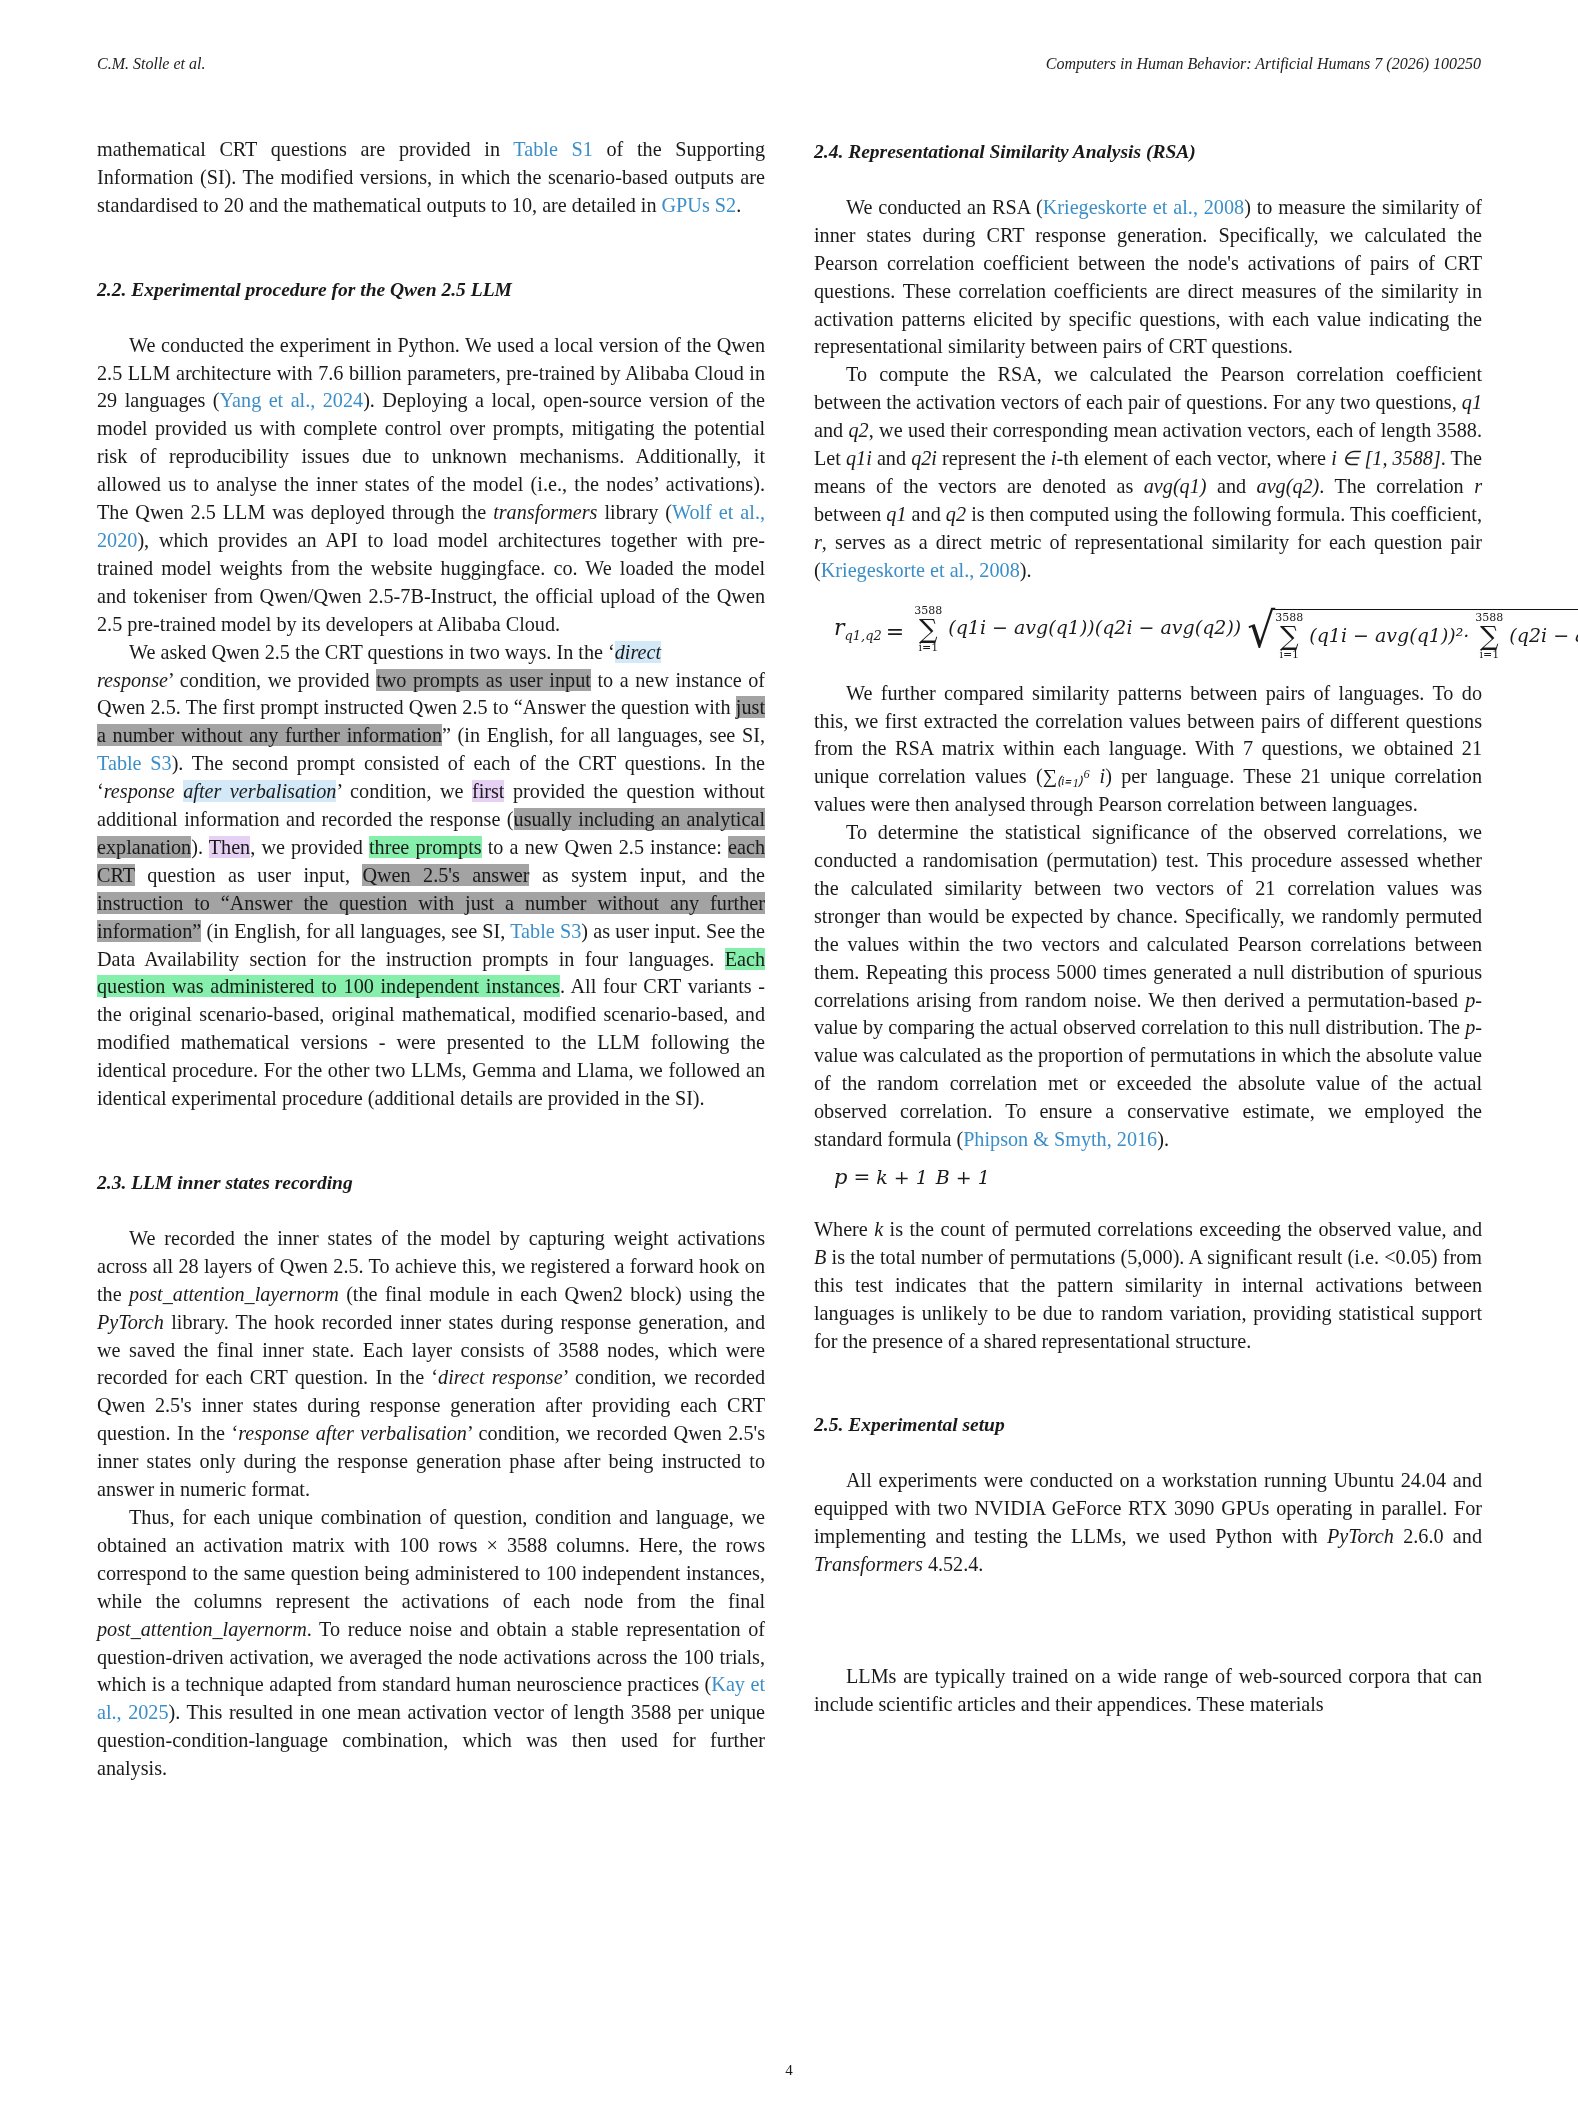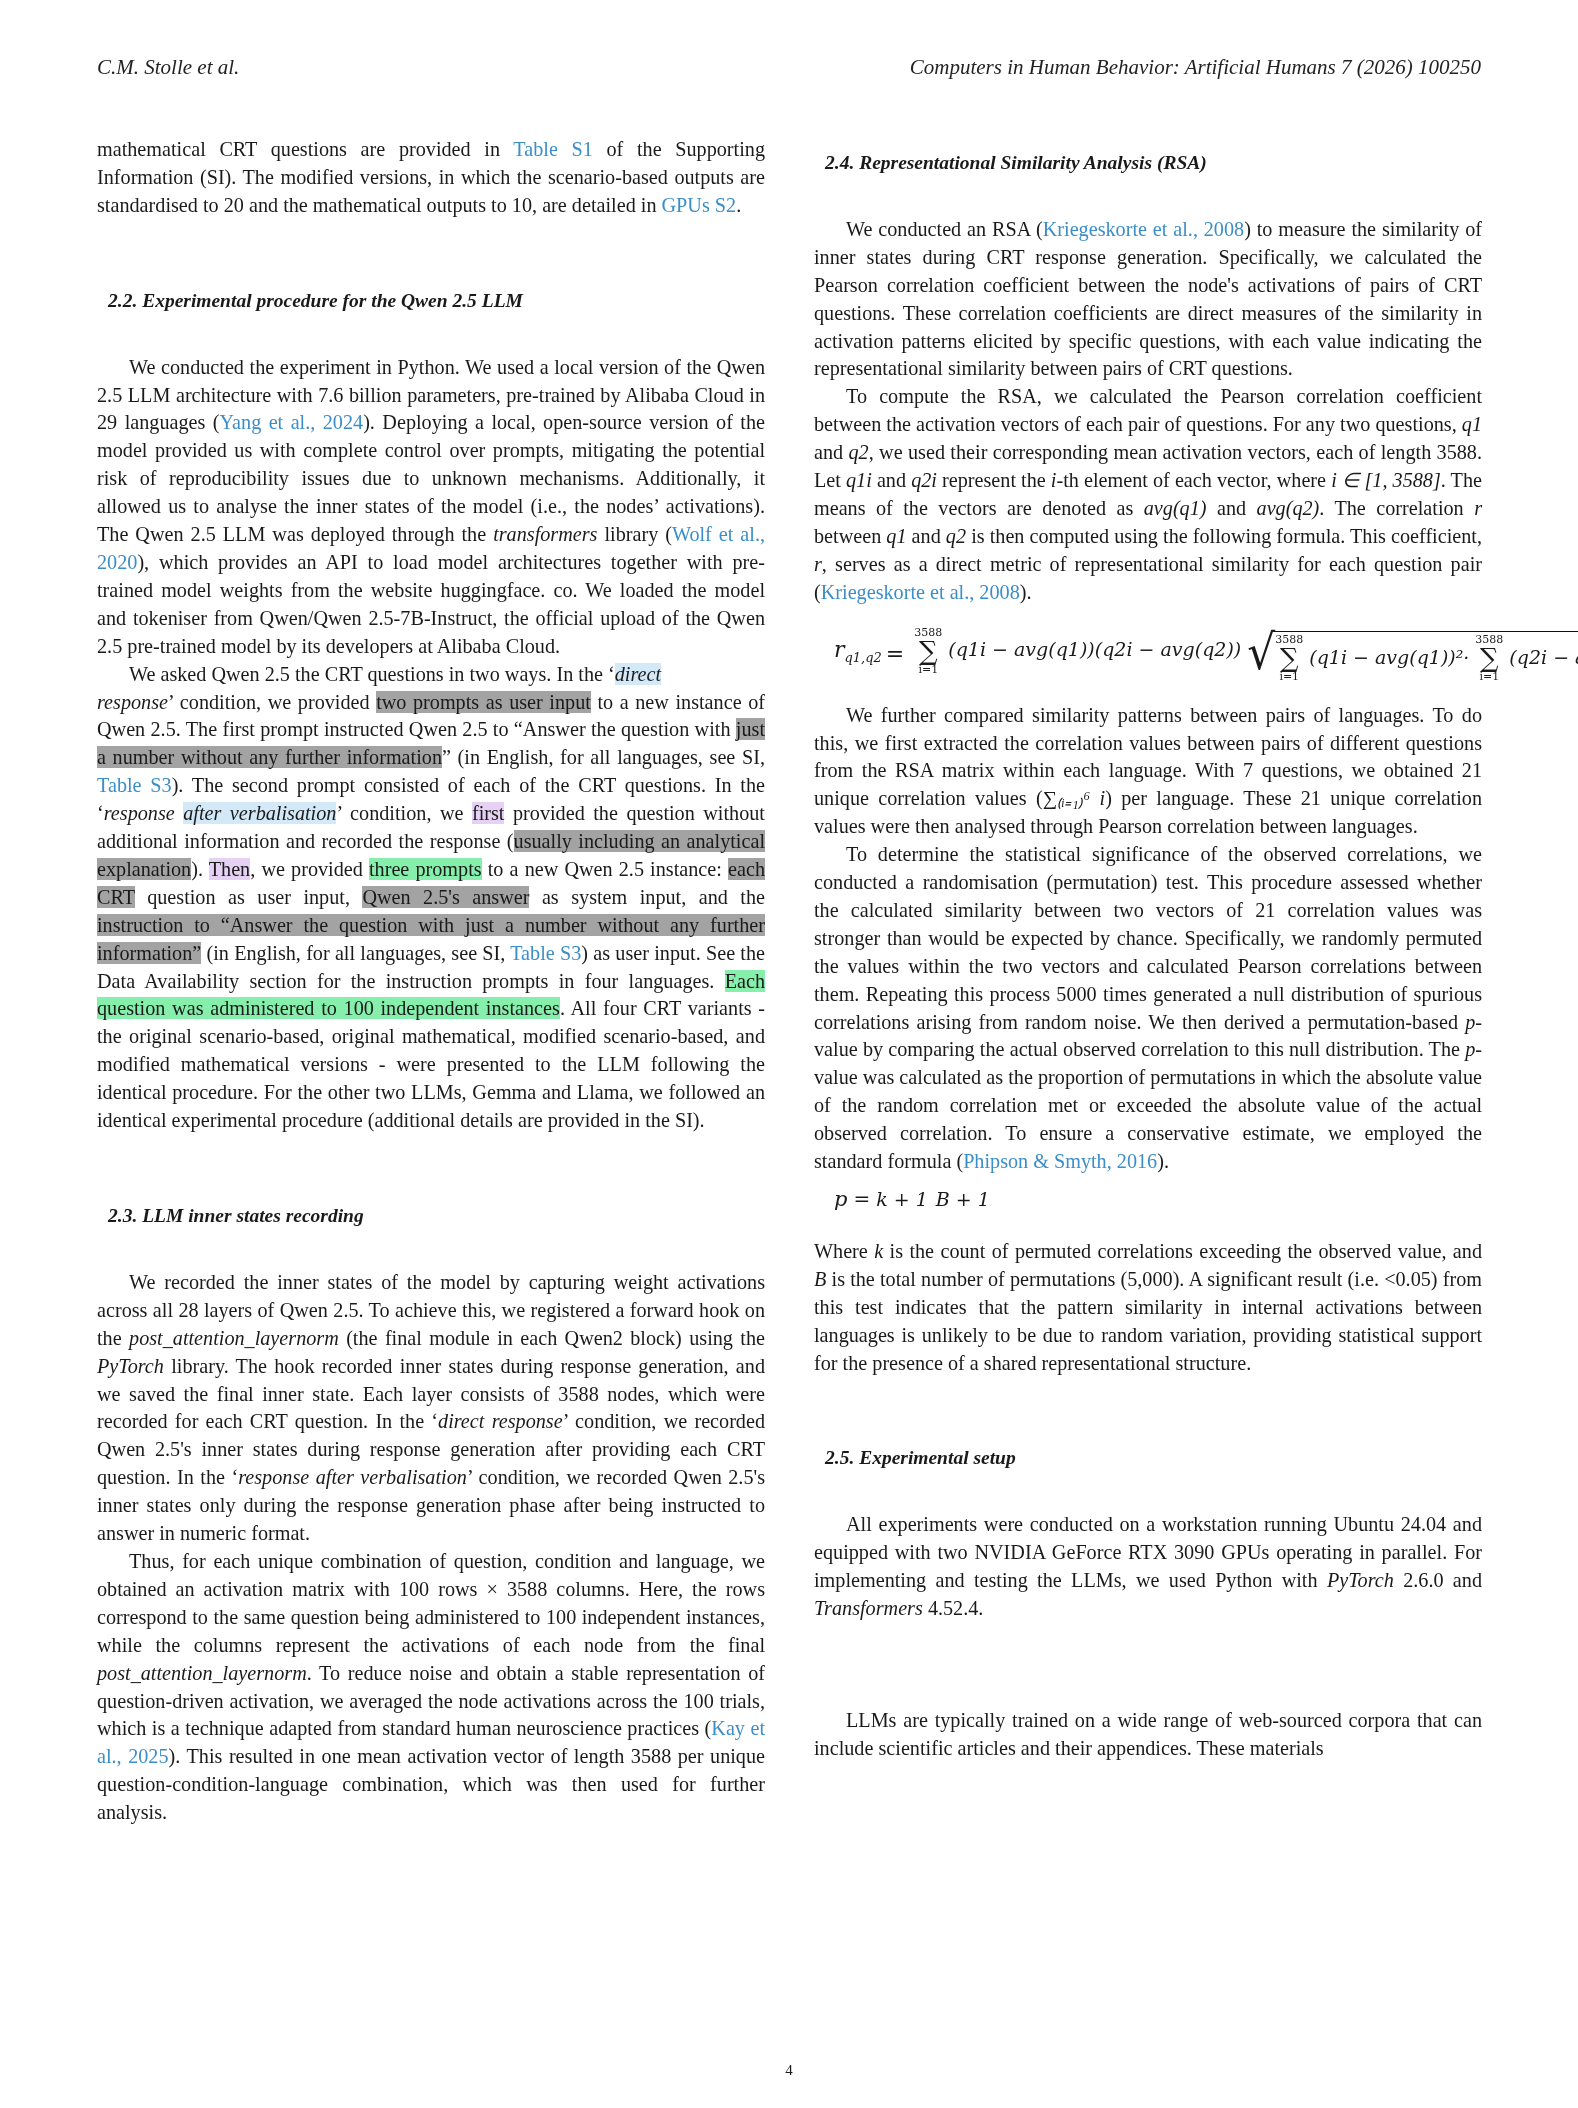--- a/index.html
+++ b/index.html
@@ -1,33 +1,33 @@
 <!DOCTYPE html>
 <html><head>
 <meta charset="utf-8">
 <style>
   html, body { margin: 0; padding: 0; background: #ffffff; }
   body {
     width: 1578px; height: 2108px; position: relative; overflow: hidden;
     font-family: "Liberation Serif", "DejaVu Serif", serif; color: #1a1a1a;
   }
   .running-head {
-    position: absolute; top: 55px; font-style: italic; font-size: 21px; color: #222;
+    position: absolute; top: 55px; font-style: italic; font-size: 16px; color: #222;
   }
   .rh-left { left: 97px; }
   .rh-right { right: 97px; }
   .col {
     position: absolute; top: 136px; width: 668px;
     font-size: 20.2px; line-height: 27.9px; text-align: justify; hyphens: auto;
   }
   .col-left { left: 97px; }
   .col-right { left: 814px; top: 138px; }
   p { margin: 0; }
   p.indent { text-indent: 32px; }
-  .section-heading { font-style: italic; font-size: 19.5px; margin: 11px; }
+  .section-heading { font-style: italic; font-size: 19.5px; margin: 0; }
   .gap-lg { height: 56px; }
   .gap-md { height: 28px; }
   a.ref { color: #3b8ec8; text-decoration: none; }
   .hl-yellow { background: #a3a3a3; }
   .hl-blue { background: #d3e9f7; }
   .hl-purple { background: #e6d1f4; }
   .hl-green { background: #86efac; }
   .math { font-family: Liberation Serif, serif; font-style: italic; }
   .formula-block {
     display: flex; align-items: center; margin: 20px 0 20px 0; font-family: "DejaVu Serif", serif;

